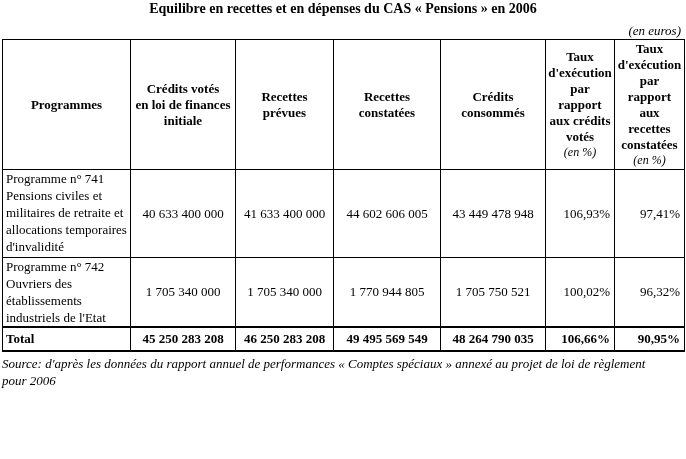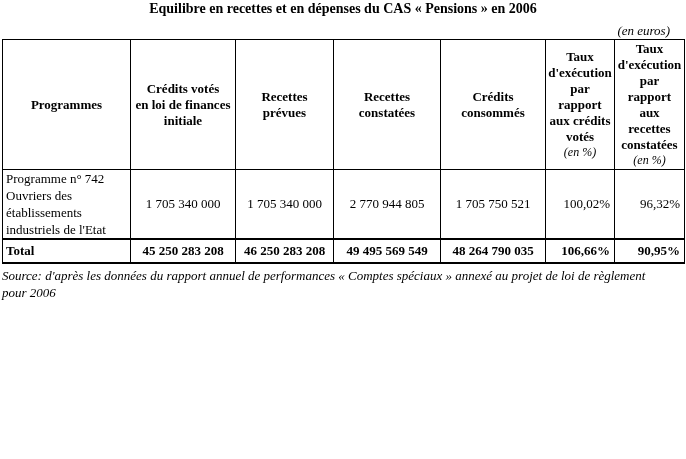--- a/index.html
+++ b/index.html
@@ -12,21 +12,21 @@
   }
   .title {
     text-align: center;
     font-weight: bold;
     font-size: 14px;
     line-height: 17px;
   }
   .unit-note {
     margin-top: 6px;
     margin-bottom: 1px;
-    padding-right: 16px;
+    padding-right: 5px;
     text-align: right;
     font-style: italic;
     font-size: 13px;
     line-height: 15px;
   }
   table.pensions {
     border-collapse: collapse;
     table-layout: fixed;
     margin-left: 2px;
     width: 682px;
@@ -146,29 +146,42 @@
     <th>
       <span class="pre">Taux
 d'exécution
 par rapport
 aux recettes
 constatées</span>
       <span class="pct-unit">(en %)</span>
     </th>
   </tr>
 
+  <tr class="row-p741">
+    <td class="cell-prog pre">Programme n° 741
+Pensions civiles et
+militaires de retraite et
+allocations temporaires
+d'invalidité</td>
+    <td class="cell-num">40 633 400 000</td>
+    <td class="cell-num">41 633 400 000</td>
+    <td class="cell-num">44 602 606 005</td>
+    <td class="cell-num">43 449 478 948</td>
+    <td class="cell-pct">106,93%</td>
+    <td class="cell-pct">97,41%</td>
+  </tr>
 
   <tr class="row-p742">
     <td class="cell-prog pre">Programme n° 742
 Ouvriers des
 établissements
 industriels de l'Etat</td>
     <td class="cell-num">1 705 340 000</td>
     <td class="cell-num">1 705 340 000</td>
-    <td class="cell-num">2 770 944 805</td>
+    <td class="cell-num">1 770 944 805</td>
     <td class="cell-num">1 705 750 521</td>
     <td class="cell-pct">100,02%</td>
     <td class="cell-pct">96,32%</td>
   </tr>
 
 
   <tr class="row-total">
     <td class="cell-label">Total</td>
     <td class="cell-num">45 250 283 208</td>
     <td class="cell-num">46 250 283 208</td>

